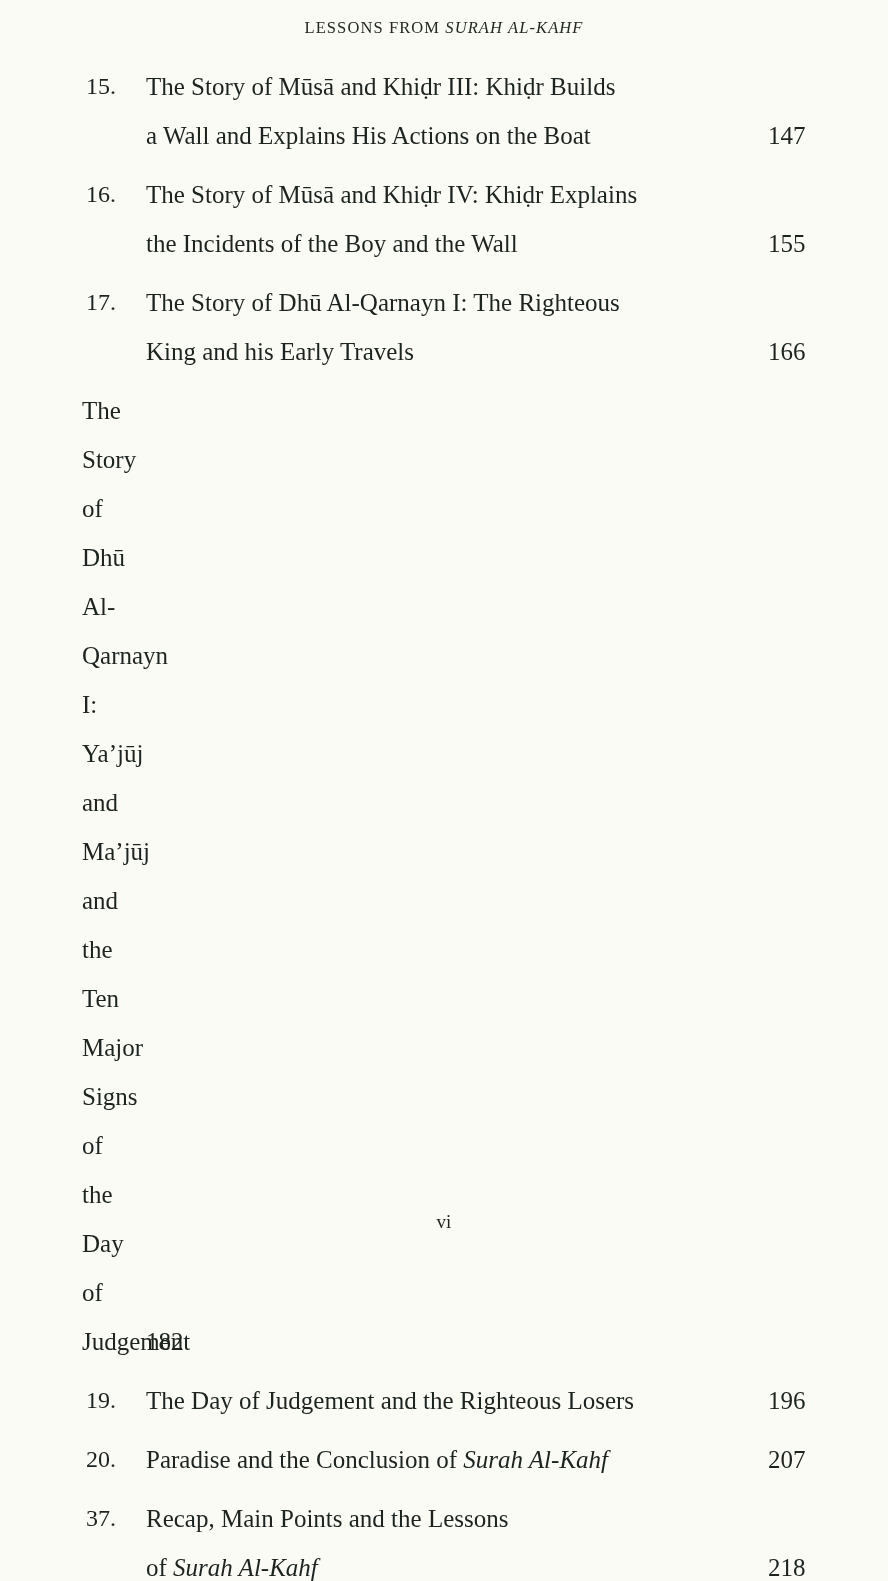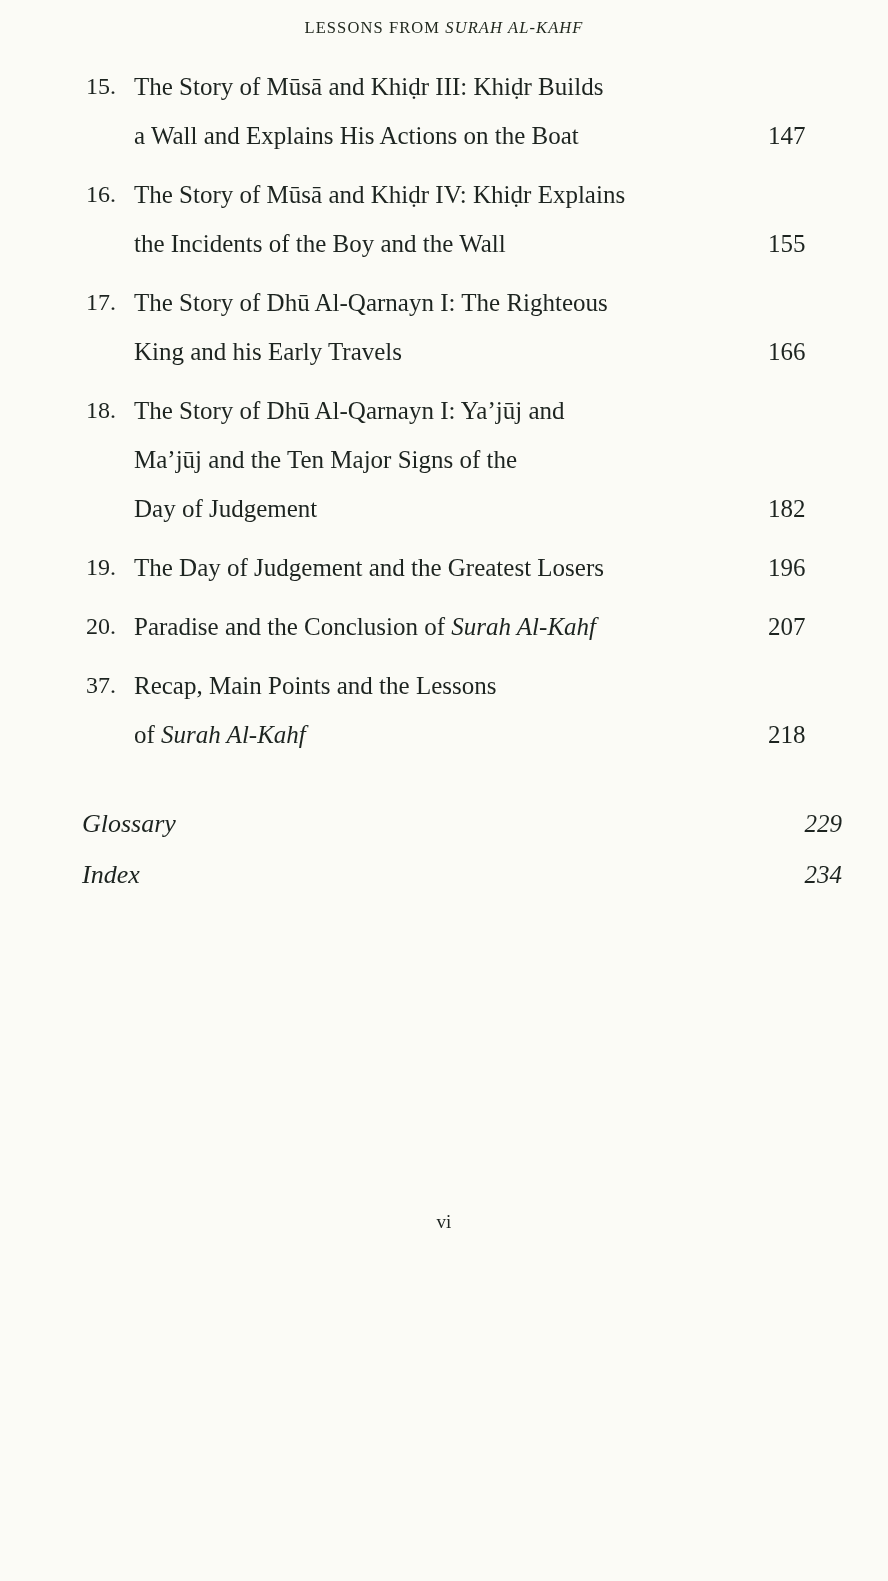--- a/index.html
+++ b/index.html
@@ -36,21 +36,21 @@
   }
   .toc {
     position: absolute;
     top: 62px;
     left: 82px;
     width: 760px;
   }
   .entry {
     display: grid;
     grid-template-columns: 48px 1fr 74px;
-    column-gap: 4px;
+    column-gap: 16px;
     margin-bottom: 10px;
   }
   .entry .num {
     text-align: right;
     padding-right: 14px;
     font-size: 24px;
     line-height: 49px;
     color: #1d2420;
     white-space: nowrap;
   }
@@ -138,33 +138,32 @@
     <div class="entry">
       <div class="num">17.</div>
       <div class="title">
         <span class="ln">The Story of Dhū Al-Qarnayn  I: The Righteous</span>
         <span class="ln">King and his Early Travels</span>
       </div>
       <div class="page-no align-last">166</div>
     </div>
 
     <div class="entry">
-      <div class="num">18.</div>
       <div class="title">
         <span class="ln">The Story of Dhū Al-Qarnayn  I: Ya’jūj and</span>
         <span class="ln">Ma’jūj and the Ten Major Signs of the</span>
         <span class="ln">Day of Judgement</span>
       </div>
       <div class="page-no align-last">182</div>
     </div>
 
     <div class="entry">
       <div class="num">19.</div>
       <div class="title">
-        <span class="ln">The Day of Judgement and the Greatest Losers</span>
+        <span class="ln">The Day of Judgement and the Righteous Losers</span>
       </div>
       <div class="page-no align-last">196</div>
     </div>
 
     <div class="entry">
       <div class="num">20.</div>
       <div class="title">
         <span class="ln"><span>Paradise and the Conclusion of </span><span class="ital">Surah Al-Kahf</span></span>
       </div>
       <div class="page-no align-last">207</div>

